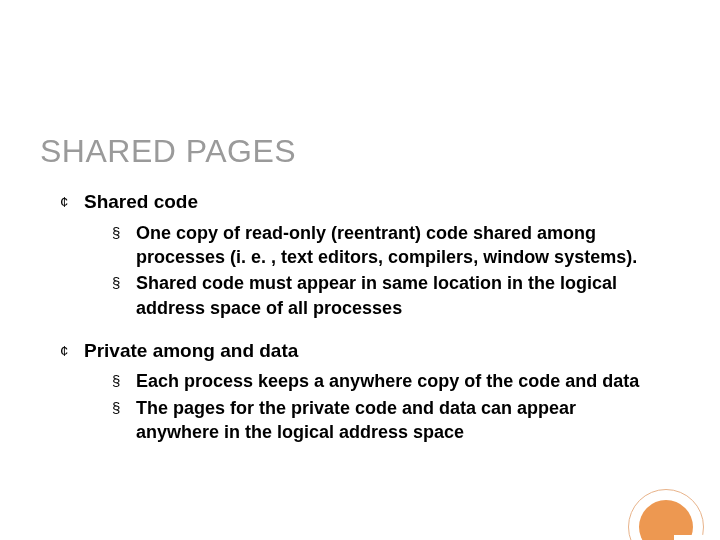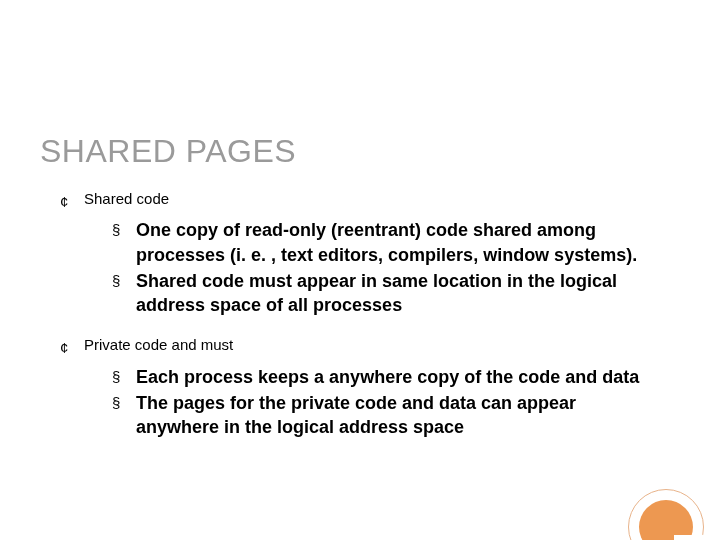--- a/index.html
+++ b/index.html
@@ -44,22 +44,22 @@
     align-items: flex-start;
   }
   .l1 .bullet {
     flex: 0 0 24px;
     text-align: left;
     font-size: 15px;
     padding-top: 3px;
     color: #000;
   }
   .l1 .label {
-    font-weight: normal;
-    font-size: 15px;
+    font-weight: bold;
+    font-size: 19px;
   }
   .l2wrap {
     margin: 2px 0 18px 52px;
   }
   .l2 {
     display: flex;
     align-items: flex-start;
     margin-bottom: 2px;
   }
   .l2 .bullet {
@@ -119,21 +119,21 @@
         <span class="text">One copy of read-only (reentrant) code shared among processes (i. e. , text editors, compilers, window systems).</span>
       </div>
       <div class="l2">
         <span class="bullet">§</span>
         <span class="text">Shared code must appear in same location in the logical address space of all processes</span>
       </div>
     </div>
 
     <div class="l1">
       <span class="bullet">¢</span>
-      <span class="label">Private code and must</span>
+      <span class="label">Private among and data</span>
     </div>
     <div class="l2wrap">
       <div class="l2">
         <span class="bullet">§</span>
         <span class="text">Each process keeps a anywhere copy of the code and data</span>
       </div>
       <div class="l2">
         <span class="bullet">§</span>
         <span class="text">The pages for the private code and data can appear anywhere in the logical address space</span>
       </div>

